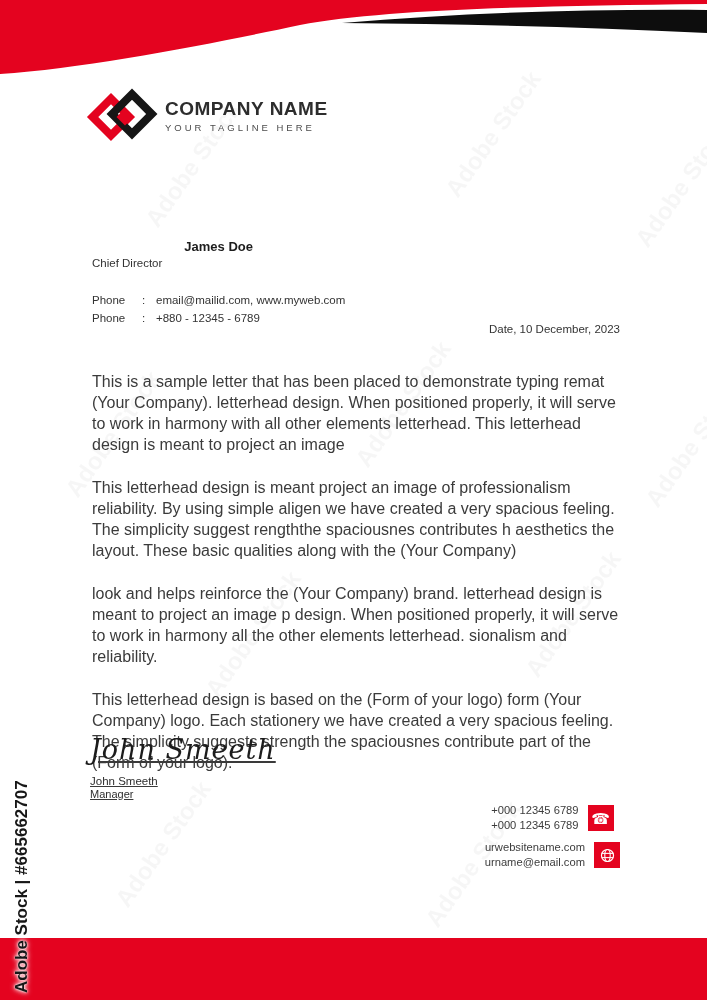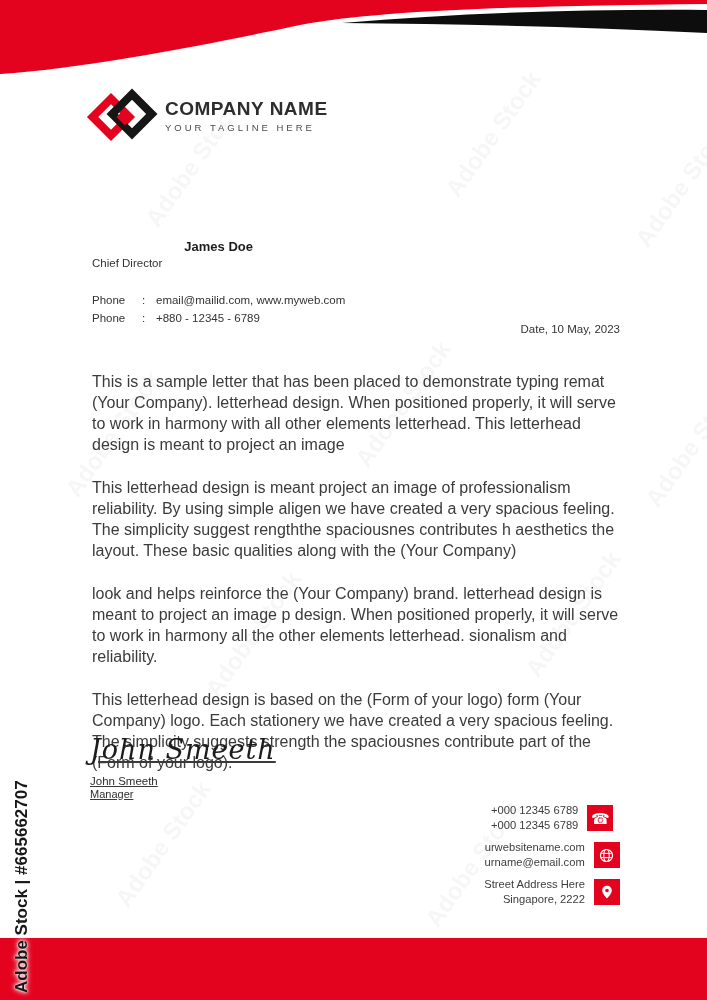--- a/index.html
+++ b/index.html
@@ -97,21 +97,21 @@
         <span class="colon"></span>
       <span>email@mailid.com, www.myweb.com</span>
     </div>
     <div class="r-row">
       <span class="r-label">Phone</span>
         <span class="colon"></span>
       <span>+880 - 12345 - 6789</span>
     </div>
   </div>
 
-  <div class="date-line">Date, 10 May, 2023</div>
+  <div class="date-line">Date, 10 December, 2023</div>
 
   <div class="letter-body">
     <p>This is a sample letter that has been placed to demonstrate typing remat (Your Company). letterhead design. When positioned properly, it will serve to work in harmony with all other elements letterhead. This letterhead design is meant to project an image</p>
     <p>This letterhead design is meant project an image of professionalism reliability. By using simple aligen we have created a very spacious feeling. The simplicity suggest  rengththe spaciousnes contributes h aesthetics the layout. These basic qualities along with the (Your Company)</p>
     <p>look and helps reinforce the (Your Company) brand. letterhead design is meant to project an image p design. When positioned properly, it will serve to work in harmony all the other elements letterhead. sionalism and reliability.</p>
     <p>This letterhead design is based on the (Form of your logo) form (Your Company) logo. Each stationery we have created a very spacious feeling. The simplicity suggests strength the spaciousnes contribute part of the (Form of your logo).</p>
   </div>
 
   <div class="signature">
     <div class="sig-script">John Smeeth</div>
@@ -136,30 +136,19 @@
       </div>
       <div class="c-icon">
         <svg width="17" height="17" viewBox="0 0 24 24">
           <circle cx="12" cy="12" r="8.5" fill="none" stroke="#fff" stroke-width="1.7"></circle>
           <ellipse cx="12" cy="12" rx="3.8" ry="8.5" fill="none" stroke="#fff" stroke-width="1.5"></ellipse>
           <line x1="3.8" y1="9" x2="20.2" y2="9" stroke="#fff" stroke-width="1.5"></line>
           <line x1="3.8" y1="15" x2="20.2" y2="15" stroke="#fff" stroke-width="1.5"></line>
         </svg>
       </div>
     </div>
-    <div class="c-group">
-      <div class="c-lines">
-        <div>Street Address Here</div>
-        <div>Singapore, 2222</div>
-      </div>
-      <div class="c-icon">
-        <svg width="16" height="16" viewBox="0 0 24 24">
-          <path fill-rule="evenodd" fill="#fff" d="M12,2.5 C8,2.5 4.8,5.7 4.8,9.7 c0,5.4 7.2,11.8 7.2,11.8 s7.2,-6.4 7.2,-11.8 C19.2,5.7 16,2.5 12,2.5 Z M12,12.4 a2.7,2.7 0 1 1 0,-5.4 a2.7,2.7 0 1 1 0,5.4 Z"></path>
-        </svg>
-      </div>
-    </div>
   </div>
 
   <div class="bottom-band"></div>
 
   <div class="wm-vertical">Adobe Stock | #665662707</div>
 
 </div>
 
 </body></html>

